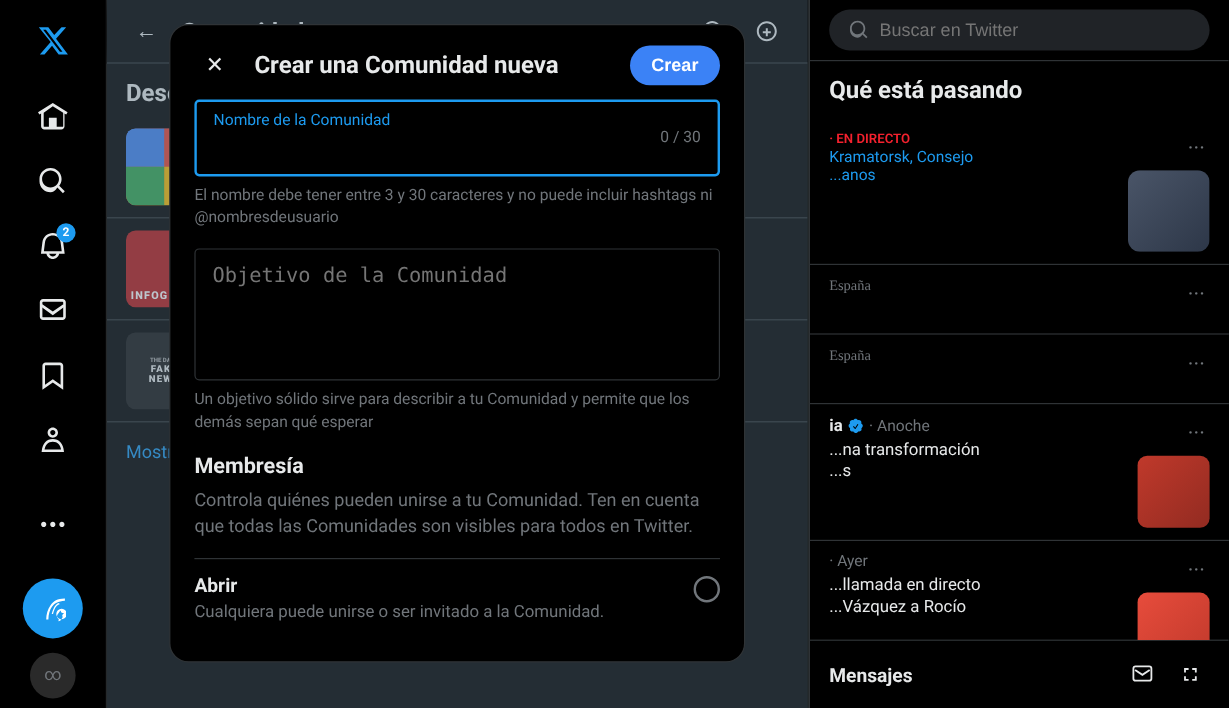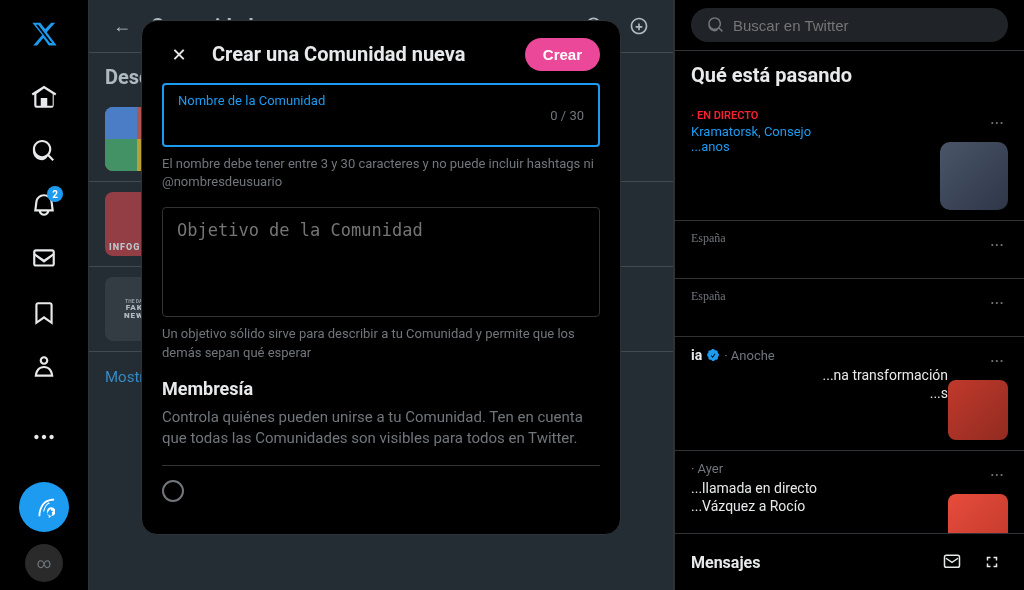--- a/index.html
+++ b/index.html
@@ -293,21 +293,21 @@
       font-size: 18px;
       color: #e7e9ea;
       flex-shrink: 0;
     }
     .modal-title {
       font-size: 20px;
       font-weight: 700;
       flex: 1;
     }
     .modal-crear-btn {
-      background: #ec4899;
+      background: #3b82f6;
       color: white;
       border: none;
       border-radius: 9999px;
       padding: 8px 18px;
       font-size: 15px;
       font-weight: 700;
       cursor: pointer;
     }
     .modal-subtitle {
       padding: 0 20px 16px;
@@ -555,20 +555,24 @@
 
         <div class="modal-textarea-wrap">
           <textarea class="modal-textarea" placeholder="Objetivo de la Comunidad" style=""></textarea>
         </div>
         <div class="modal-input-hint">Un objetivo sólido sirve para describir a tu Comunidad y permite que los demás sepan qué esperar</div>
 
         <div class="modal-section-title">Membresía</div>
         <div class="modal-section-desc">Controla quiénes pueden unirse a tu Comunidad. Ten en cuenta que todas las Comunidades son visibles para todos en Twitter.</div>
 
         <div class="membership-option">
+          <div class="membership-option-text">
+            <div class="membership-option-name">Abrir</div>
+            <div class="membership-option-desc">Cualquiera puede unirse o ser invitado a la Comunidad.</div>
+          </div>
           <div class="radio-circle"></div>
         </div>
 
       </div>
     </div>
   </div>
 </div>
 
 <aside class="right-sidebar">
   <div class="search-bar">
@@ -616,21 +620,21 @@
 
     <div class="trend-item">
       <div style="flex:1;">
         <div style="display:flex;align-items:center;gap:4px;">
           <span style="font-size:14px;font-weight:700;color:#e7e9ea;">ia</span>
           <svg viewBox="0 0 24 24" width="14" height="14" fill="#1d9bf0">
               <path d="M22.25 12c0-1.43-.88-2.67-2.19-3.34.46-1.39.2-2.9-.81-3.91s-2.52-1.27-3.91-.81c-.66-1.31-1.91-2.19-3.34-2.19s-2.67.88-3.33 2.19c-1.4-.46-2.91-.2-3.92.81s-1.26 2.52-.8 3.91C2.88 9.33 2 10.57 2 12s.88 2.67 2.19 3.34c-.46 1.39-.2 2.9.81 3.91s2.52 1.26 3.91.8c.66 1.31 1.91 2.19 3.34 2.19s2.67-.88 3.33-2.19c1.4.46 2.91.2 3.92-.81s1.26-2.52.8-3.91C21.37 14.67 22.25 13.43 22.25 12zm-6.47-1.47l-3.75 5.68a.75.75 0 01-1.18.11l-2.25-2.5a.75.75 0 011.12-1l1.63 1.82 3.19-4.83a.75.75 0 011.24.82z"></path>
             </svg>
           <span style="font-size:13px;color:#71767b;">· Anoche</span>
         </div>
-        <div style="font-size:14px;color:#e7e9ea;line-height:1.3;margin:3px 0;text-align:right;">...na transformación<br>...s</div>
+        <div style="font-size:14px;color:#e7e9ea;line-height:1.3;margin:3px 0;">...na transformación<br>...s</div>
       </div>
       <div style="display:flex;flex-direction:column;align-items:flex-end;gap:4px;">
         <span class="trend-dots">···</span>
         <div class="trend-thumb" style="width:60px;height:60px;border-radius:8px;background:linear-gradient(135deg,#c0392b,#922b21);overflow:hidden;"></div>
       </div>
     </div>
 
     <div class="trend-item">
       <div style="flex:1;">
         <div style="font-size:13px;color:#71767b;">· Ayer</div>

